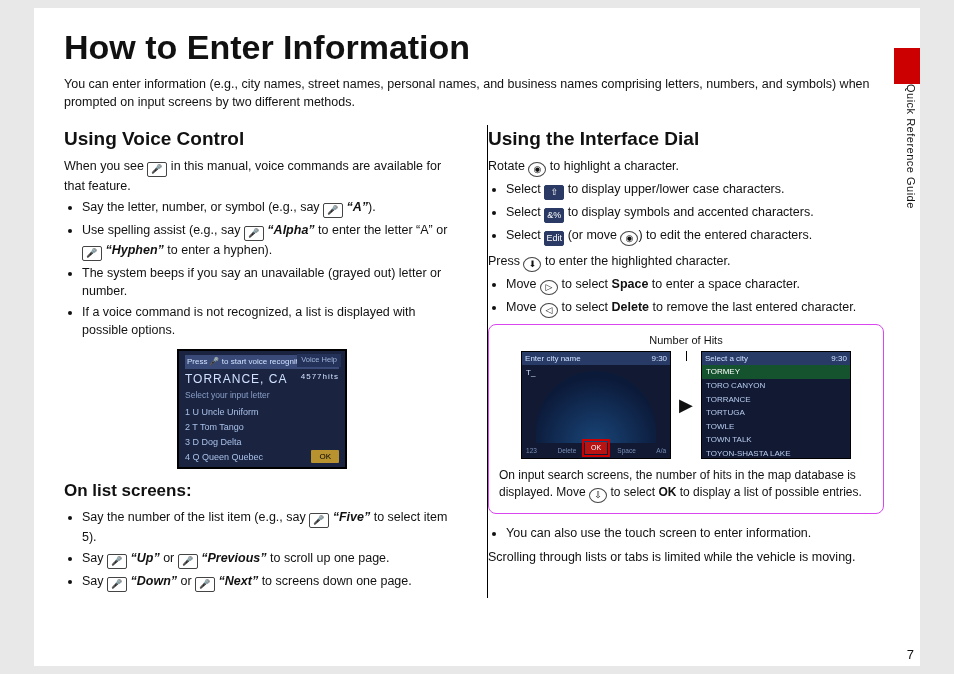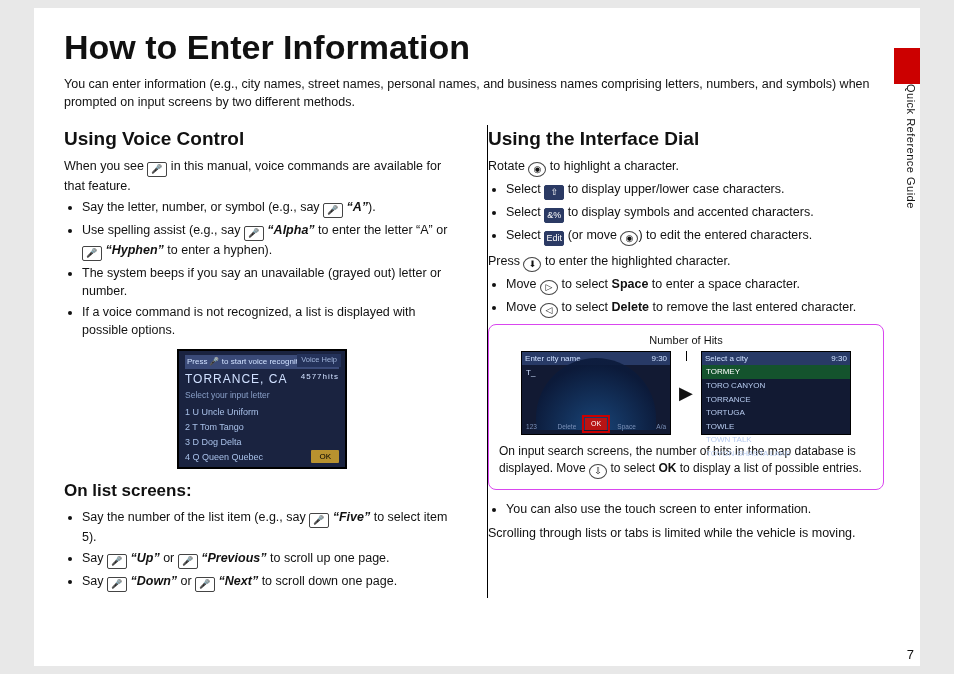--- a/index.html
+++ b/index.html
@@ -108,21 +108,21 @@
   }
   .numhits{
     text-align:center;font-size:11px;margin-bottom:2px;
     position:relative;
   }
   .numhits:before{
     content:"";position:absolute;left:50%;top:18px;width:1px;height:10px;background:#000;
   }
   .twoshots{display:flex;align-items:center;gap:8px;justify-content:center;}
   .miniShot{
-    width:150px;height:84px;background:#121a33;border:1px solid #000;position:relative;
+    width:150px;height:108px;background:#121a33;border:1px solid #000;position:relative;
     color:#9fb3d9;font-size:8px;box-sizing:border-box;
   }
   .miniShot .hd{background:#283a66;color:#cfe0ff;font-size:8px;padding:1px 3px;display:flex;justify-content:space-between;}
   .miniShot .dial{
     position:absolute;left:50%;top:52%;transform:translate(-50%,-50%);
     width:120px;height:72px;border-radius:60px 60px 0 0/60px 60px 0 0;
     background:radial-gradient(circle at 50% 100%, #1a4a80 0%, #0b1a3a 70%);
     opacity:0.9;
   }
   .miniShot .okbtn{
@@ -171,21 +171,21 @@
         <div class="row">2  T Tom Tango</div>
         <div class="row">3  D Dog Delta</div>
         <div class="row">4  Q Queen Quebec</div>
         <div class="ok">OK</div>
       </div>
 
       <h3>On list screens:</h3>
       <ul>
         <li><span>Say the number of the list item (e.g., say </span><span class="ico">🎤</span> <em>“Five”</em><span> to select item 5).</span></li>
         <li><span>Say </span><span class="ico">🎤</span> <em>“Up”</em><span> or </span><span class="ico">🎤</span> <em>“Previous”</em><span> to scroll up one page.</span></li>
-        <li><span>Say </span><span class="ico">🎤</span> <em>“Down”</em><span> or </span><span class="ico">🎤</span> <em>“Next”</em><span> to scroll down one page.</span></li>
+        <li><span>Say </span><span class="ico">🎤</span> <em>“Down”</em><span> or </span><span class="ico">🎤</span> <em>“Next”</em><span> to screens down one page.</span></li>
       </ul>
     </div>
 
     <div class="col colR">
       <h2>Using the Interface Dial</h2>
       <div><span>Rotate </span><span class="ico circ">◉</span><span> to highlight a character.</span></div>
       <ul>
         <li><span>Select </span><span class="ico darkico">⇧</span><span> to display upper/lower case characters.</span></li>
         <li><span>Select </span><span class="ico darkico">&amp;%</span><span> to display symbols and accented characters.</span></li>
         <li><span>Select </span><span class="ico darkico">Edit</span><span> (or move </span><span class="ico circ">◉</span><span>) to edit the entered characters.</span></li>

